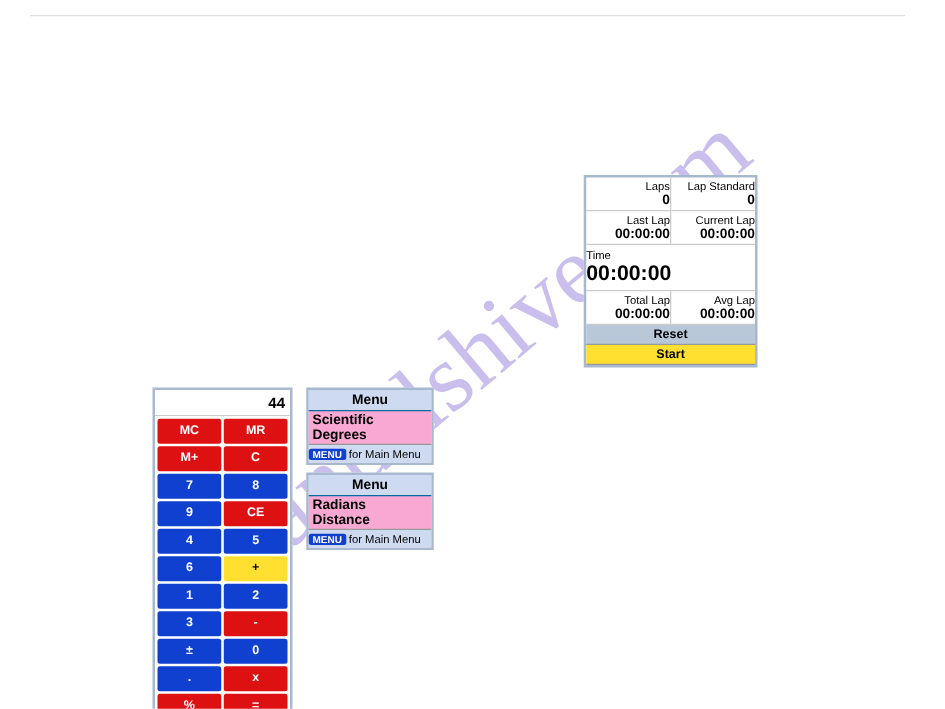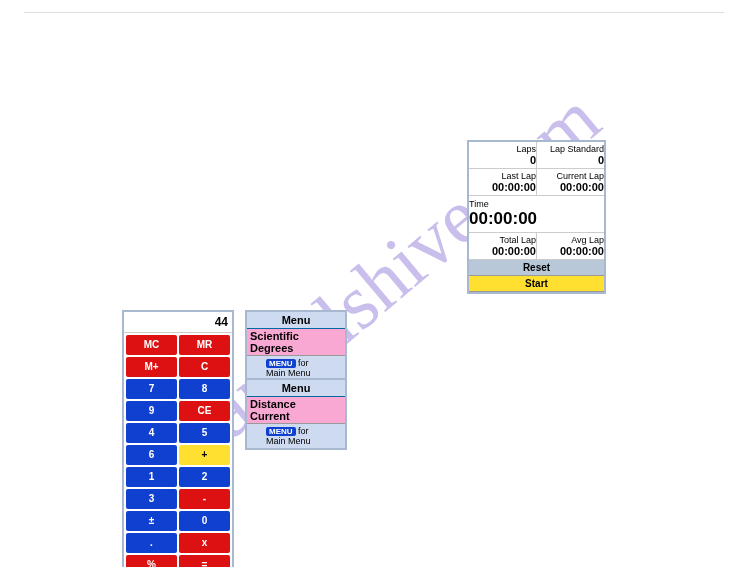--- a/index.html
+++ b/index.html
@@ -7,21 +7,21 @@
 .watermark{position:absolute;top:50%;left:50%;transform:translate(-50%,-50%) rotate(-40deg);font-size:78px;color:rgba(100,70,200,.35);font-family:Georgia,serif;white-space:nowrap;pointer-events:none}
 .calc{position:absolute;top:310px;left:122px;width:108px;border:2px solid #a8b8d0;background:#fff}
 .calc-disp{background:#fff;color:#000;text-align:right;font-weight:bold;font-size:12px;padding:3px 4px;border-bottom:1px solid #ccc}
 .calc-grid{display:grid;grid-template-columns:repeat(2,1fr);gap:2px;padding:2px;background:#fff}
 .key{height:20px;font-size:10px;font-weight:bold;color:#fff;text-align:center;line-height:20px;border-radius:2px}
 .r{background:#d11}.b{background:#1040d0}.y{background:#ffe030;color:#000}
 .menubox{position:absolute;width:98px;border:2px solid #a8b8d0;background:#fff;font-size:11px}
 .mb1{top:310px;left:245px}.mb2{top:378px;left:245px}
 .mhead{background:#cddaf0;text-align:center;font-weight:bold;padding:2px 0}
 .mline{background:#f9a8d4;padding:1px 3px;font-weight:bold;border-top:1px solid #0369a1;border-bottom:1px solid #999}
-.mfoot{background:#cddaf0;padding:2px 19px;font-size:9px}
+.mfoot{background:#cddaf0;padding:2px 0;font-size:9px}
 .mfoot .btn{display:inline-block;background:#1040d0;color:#fff;padding:0 3px;border-radius:2px;font-weight:bold;font-size:8px}
 .sw{position:absolute;top:140px;left:467px;width:135px;border:2px solid #a8b8d0;background:#fff;font-size:10px}
 .sw-row{display:flex;border-bottom:1px solid #ccc}
 .sw-cell{flex:1;text-align:right;padding:2px 0;border-right:1px solid #ccc}
 .sw-cell:last-child{border-right:none}
 .sw-lbl{font-size:9px}
 .sw-val{font-weight:bold;font-size:11px}
 .sw-time{padding:3px 0;border-bottom:1px solid #ccc}
 .sw-time-v{font-weight:bold;font-size:17px}
 .sw-btn{text-align:center;font-weight:bold;padding:2px 0;border-bottom:1px solid #999}
@@ -65,21 +65,21 @@
 </div>
 
 <div class="menubox mb1">
   <div class="mhead">Menu</div>
   <div class="mline"><span>Scientific</span><br><span>Degrees</span></div>
   <div class="mfoot"><span class="btn">MENU</span> <span>for Main Menu</span></div>
 </div>
 
 <div class="menubox mb2">
   <div class="mhead">Menu</div>
-  <div class="mline"><span>Distance</span><br><span>Current</span></div>
+  <div class="mline"><span>Radians</span><br><span>Distance</span></div>
   <div class="mfoot"><span class="btn">MENU</span> <span>for Main Menu</span></div>
 </div>
 
 <div class="sw">
   <div class="sw-row">
     <div class="sw-cell">
         <div class="sw-lbl">Laps</div>
         <div class="sw-val">0</div>
       </div>
     <div class="sw-cell">

